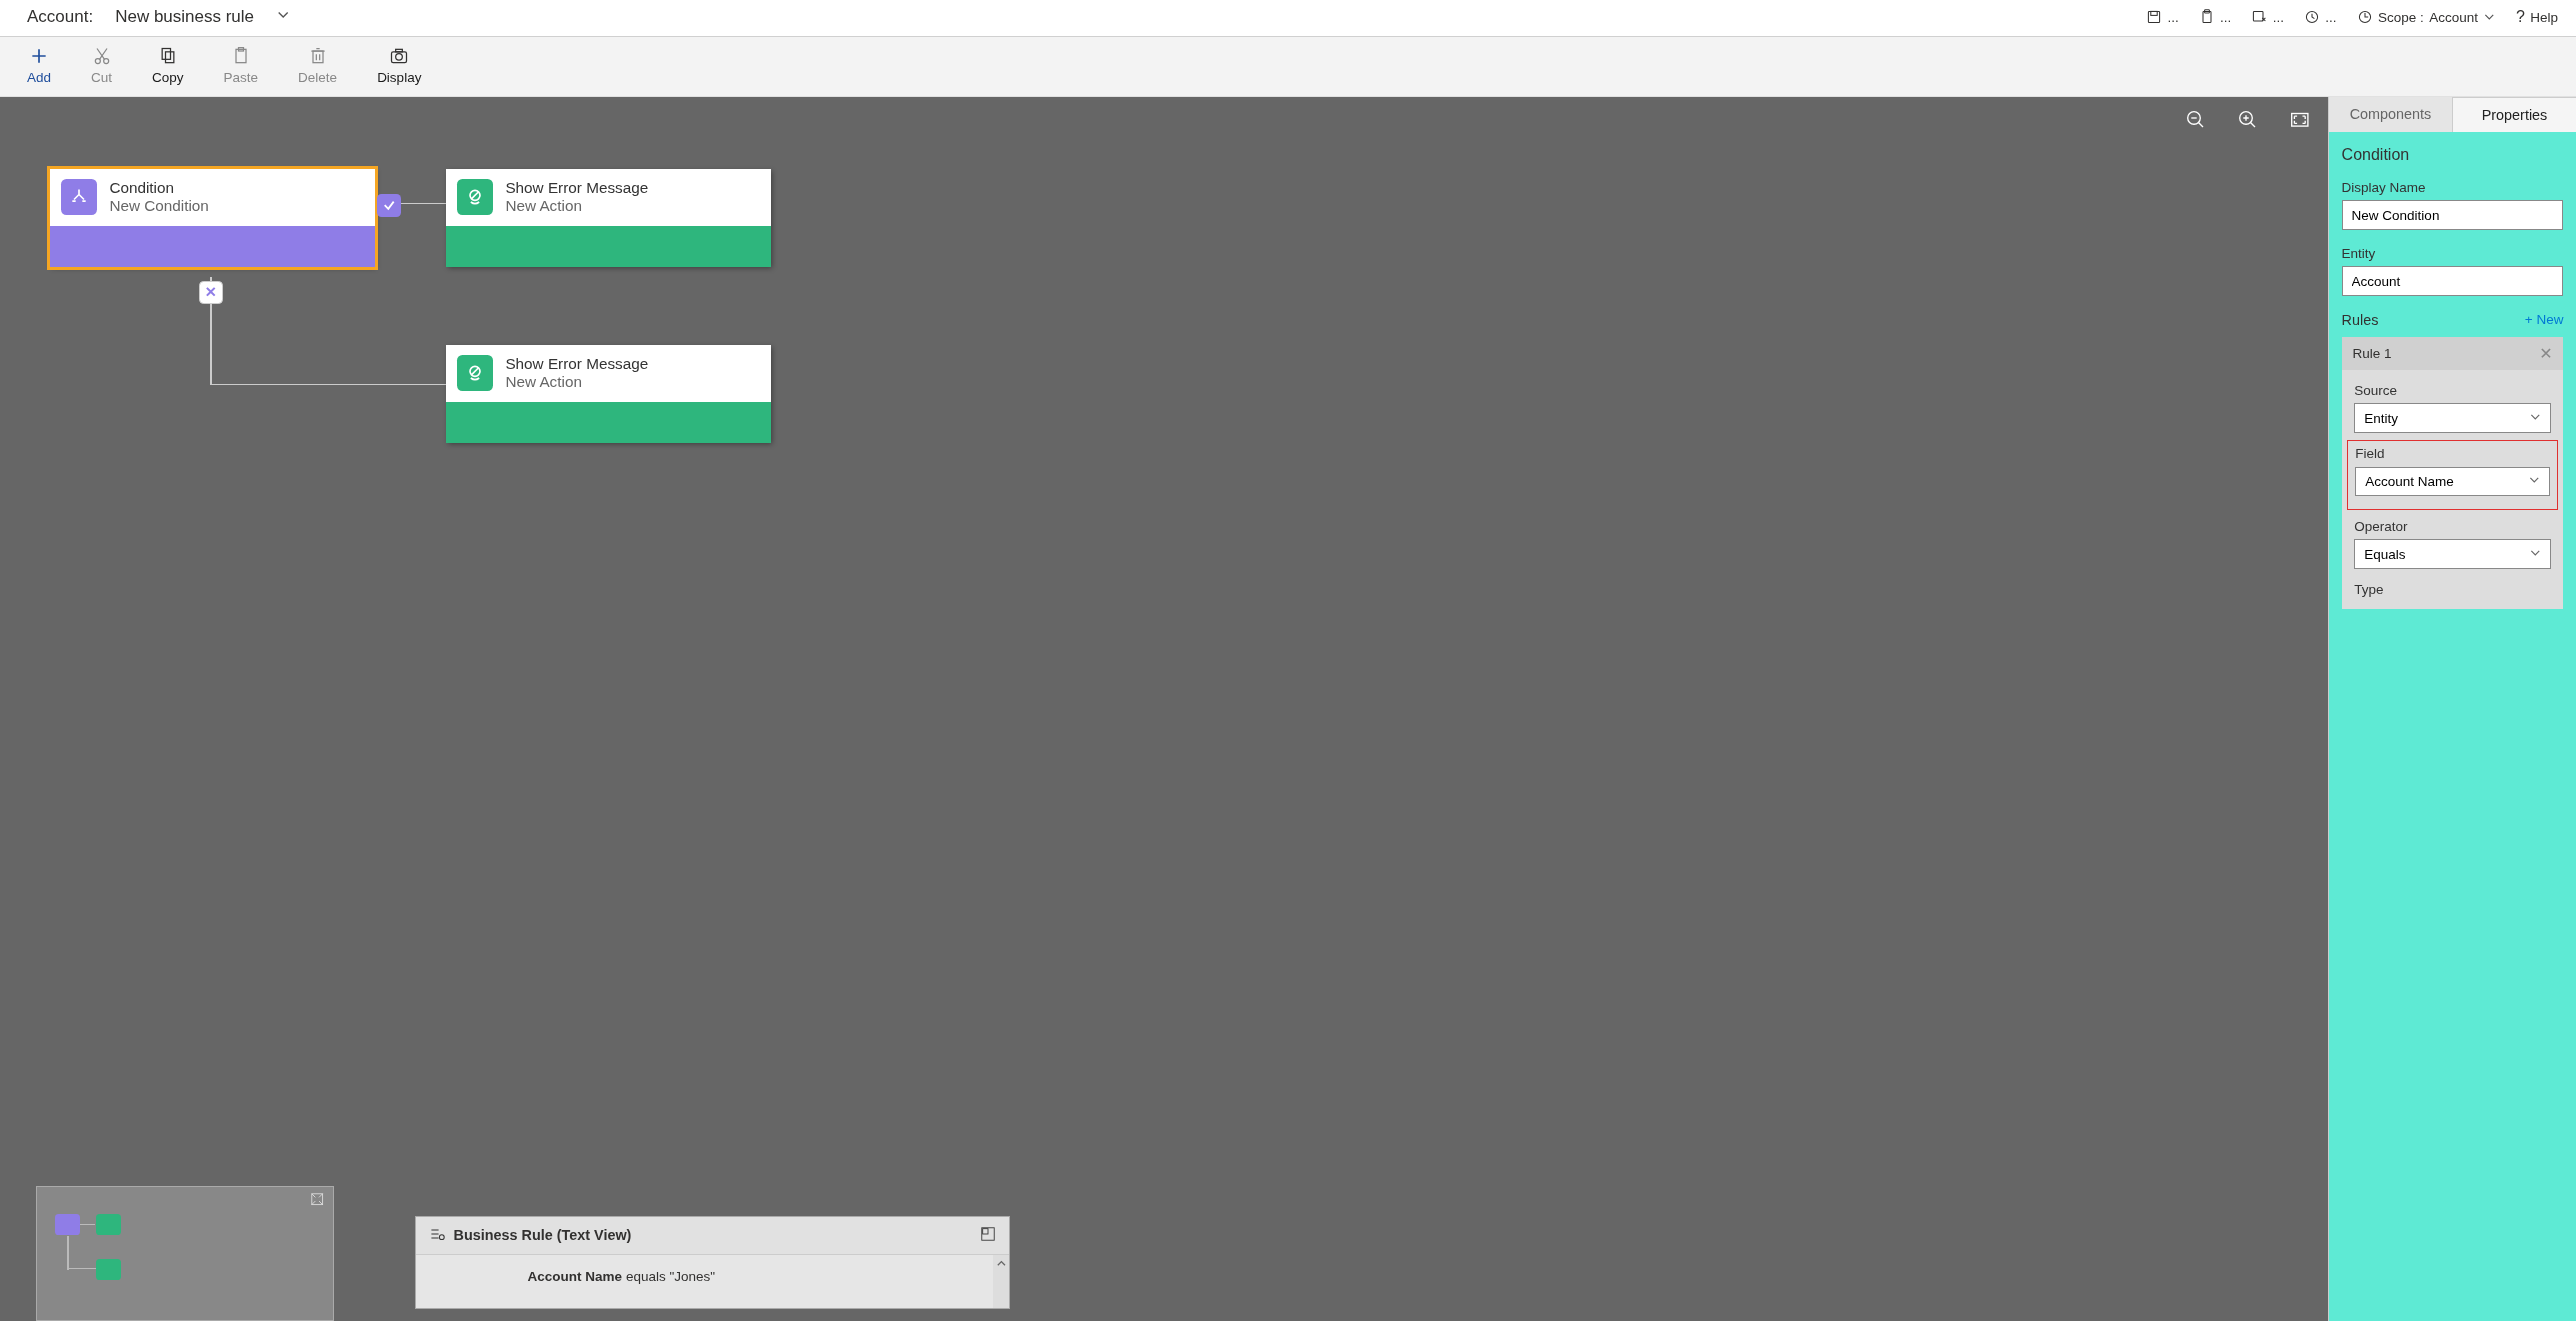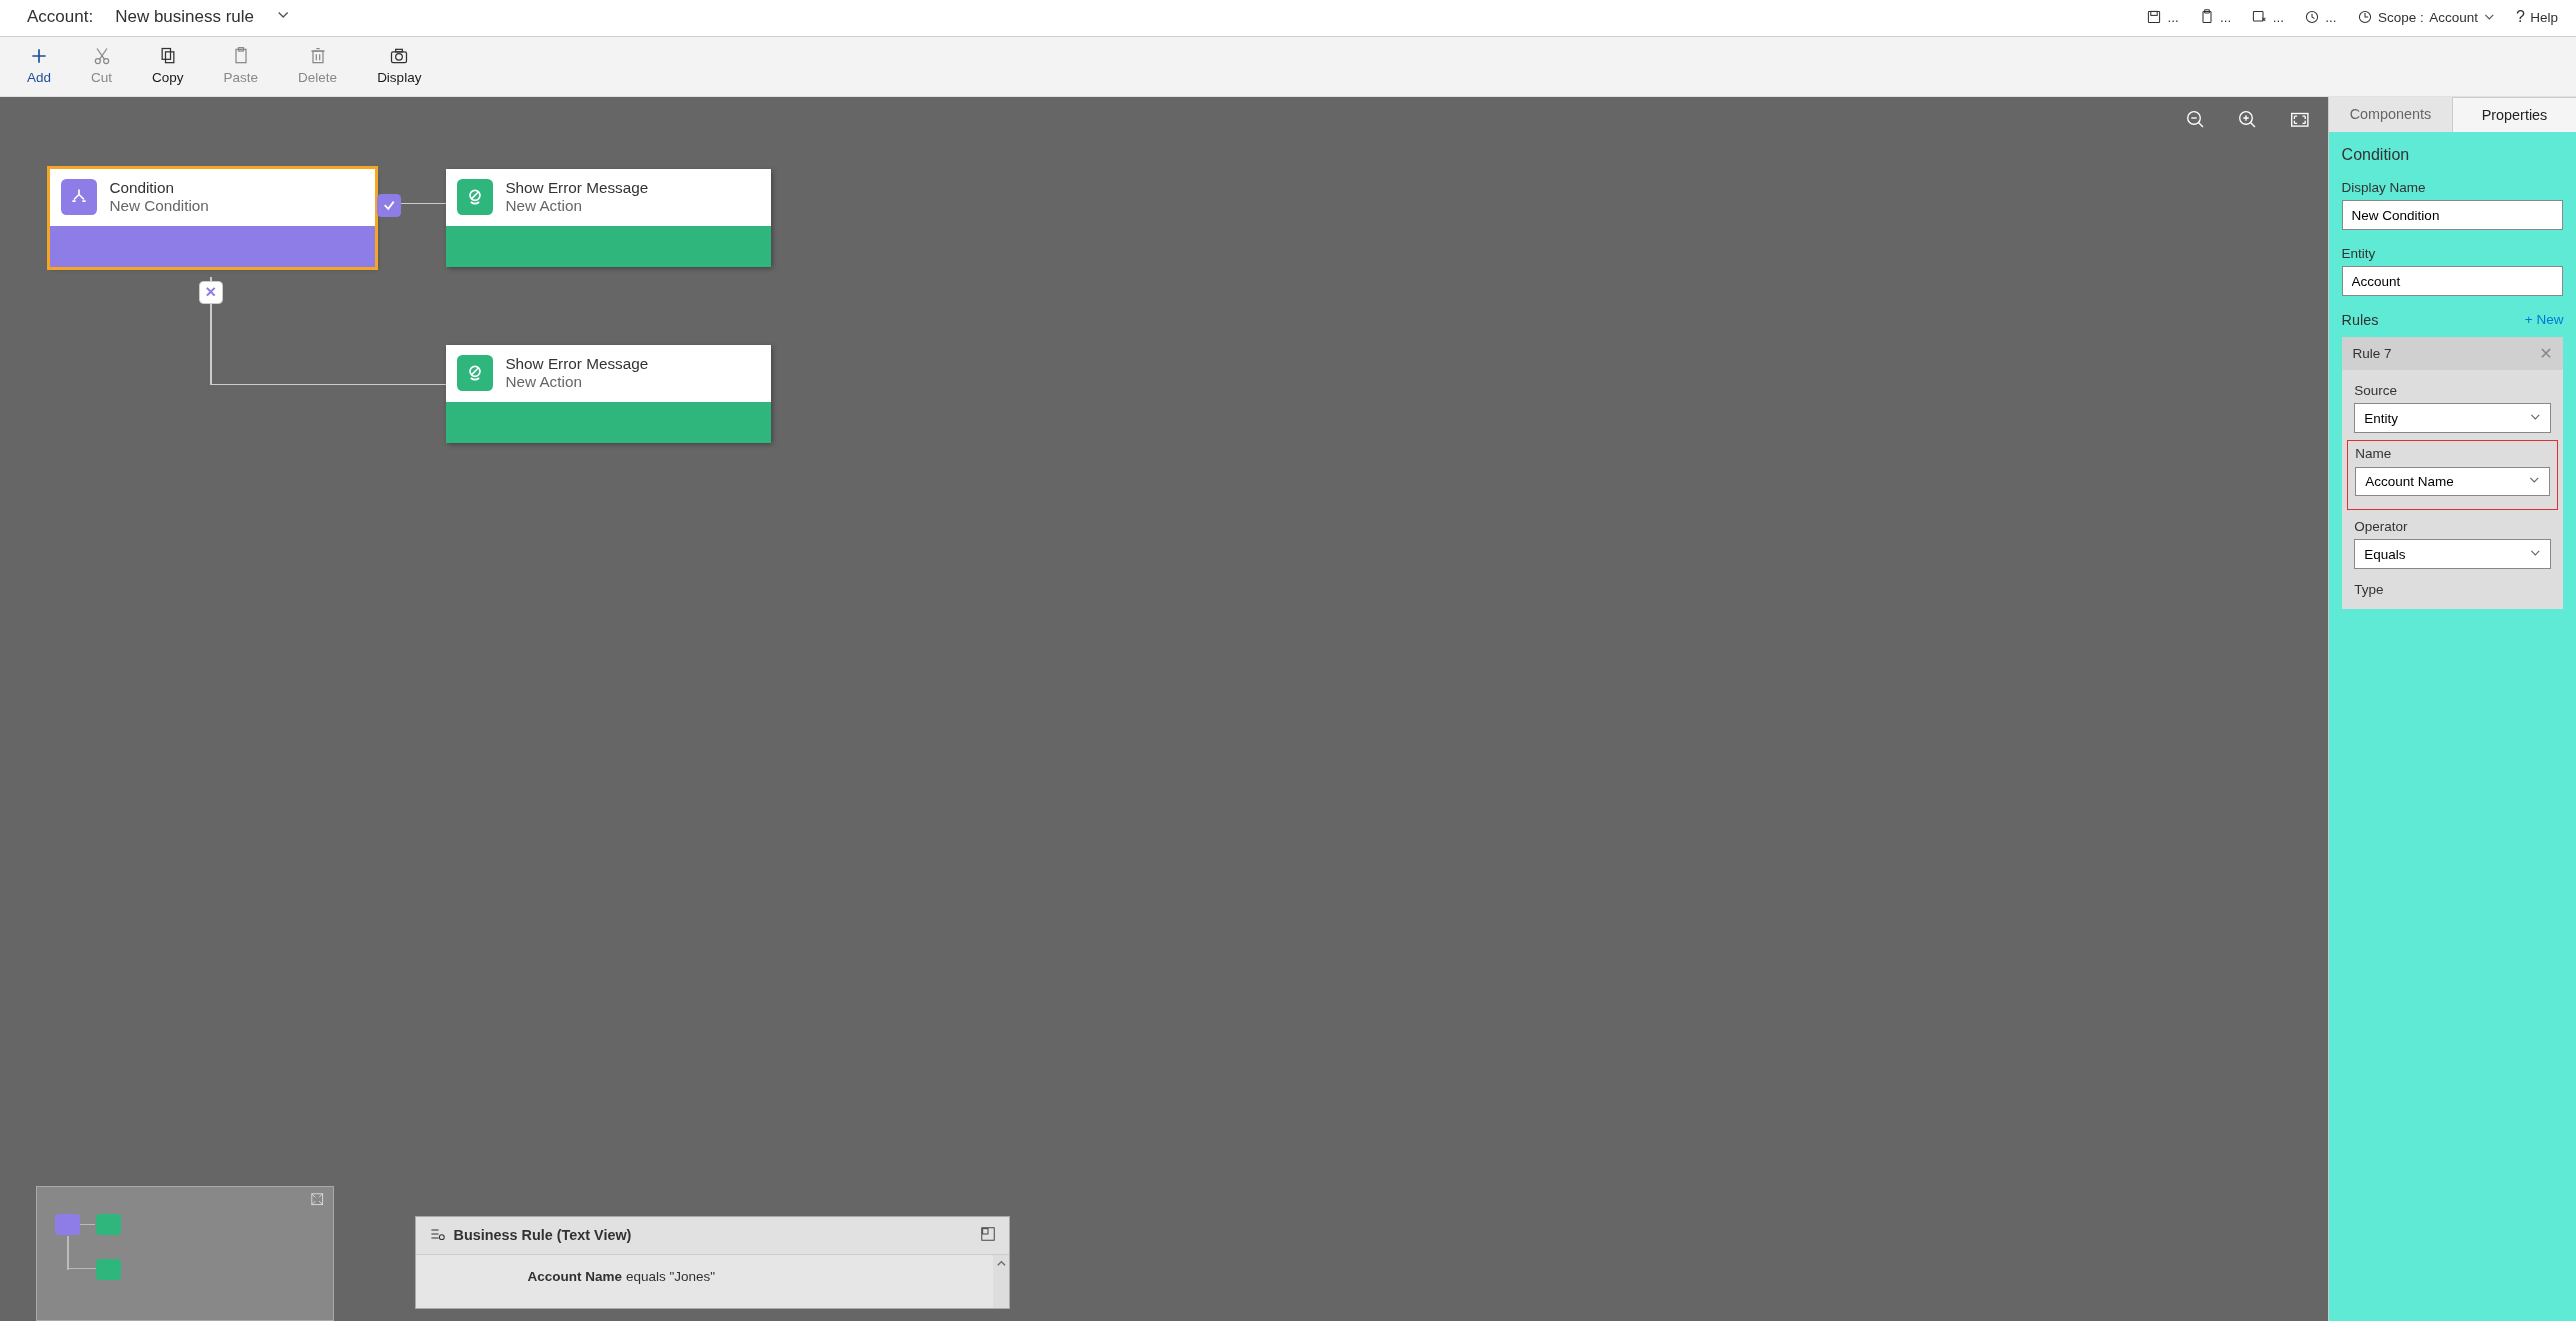--- a/index.html
+++ b/index.html
@@ -354,34 +354,34 @@
       <div class="field-label">Entity</div>
       <input class="field-input" value="Account" style="">
 
       <div class="rules-header">
         <span style="font-size:14.4px;">Rules</span>
         <span class="new-link">+  New</span>
       </div>
 
       <div class="rule-box">
         <div class="rule-title-bar">
-          <span class="rule-title">Rule 7</span>
+          <span class="rule-title">Rule 1</span>
           <span class="rule-close">✕</span>
         </div>
         <div class="rule-fields">
           <div class="field-label">Source</div>
           <div class="select-wrap">
             <input class="select-el" value="Entity" style="">
             <span class="select-caret"><svg width="12.6" height="12.6" viewBox="0 0 16 16">
                   <path d="M3 5 L8 10 L13 5" stroke="#666" stroke-width="1.5" fill="none"></path>
                 </svg></span>
           </div>
 
           <div class="highlight-box">
-            <div class="field-label">Name</div>
+            <div class="field-label">Field</div>
             <div class="select-wrap">
               <input class="select-el" value="Account Name" style="">
               <span class="select-caret"><svg width="12.6" height="12.6" viewBox="0 0 16 16">
                     <path d="M3 5 L8 10 L13 5" stroke="#666" stroke-width="1.5" fill="none"></path>
                   </svg></span>
             </div>
           </div>
 
           <div class="field-label">Operator</div>
           <div class="select-wrap">

